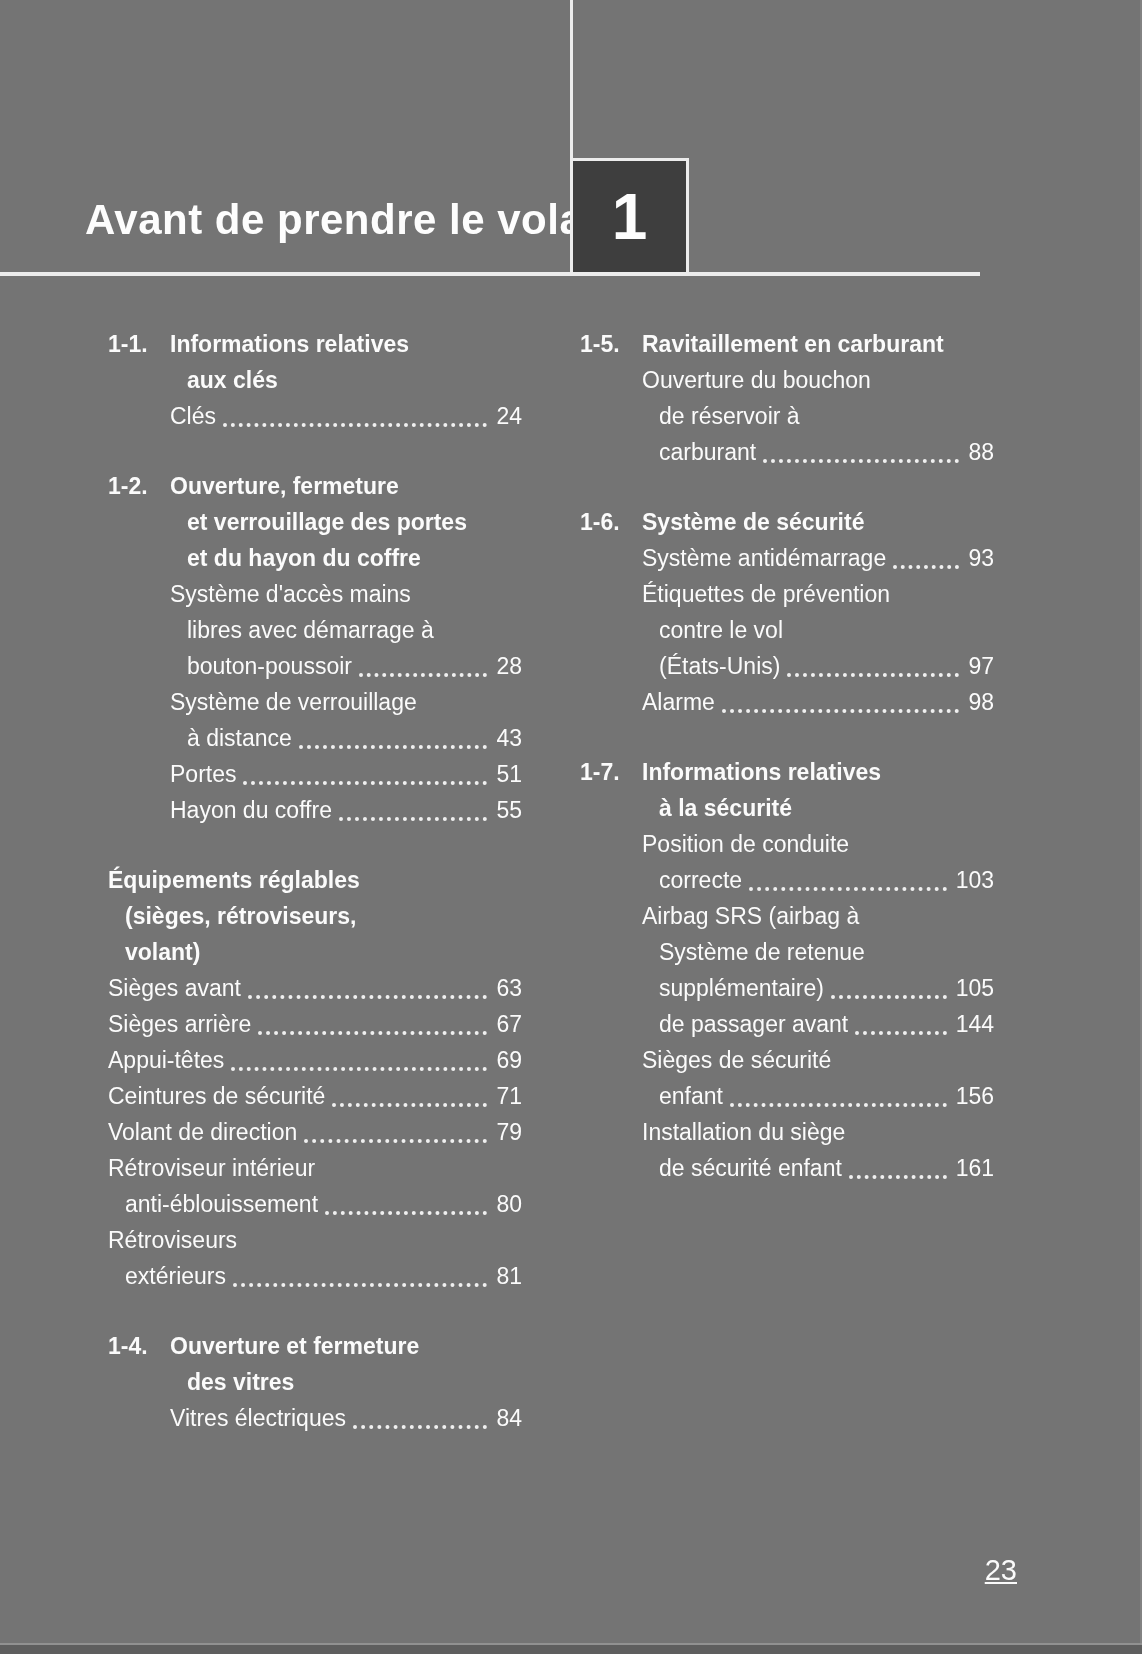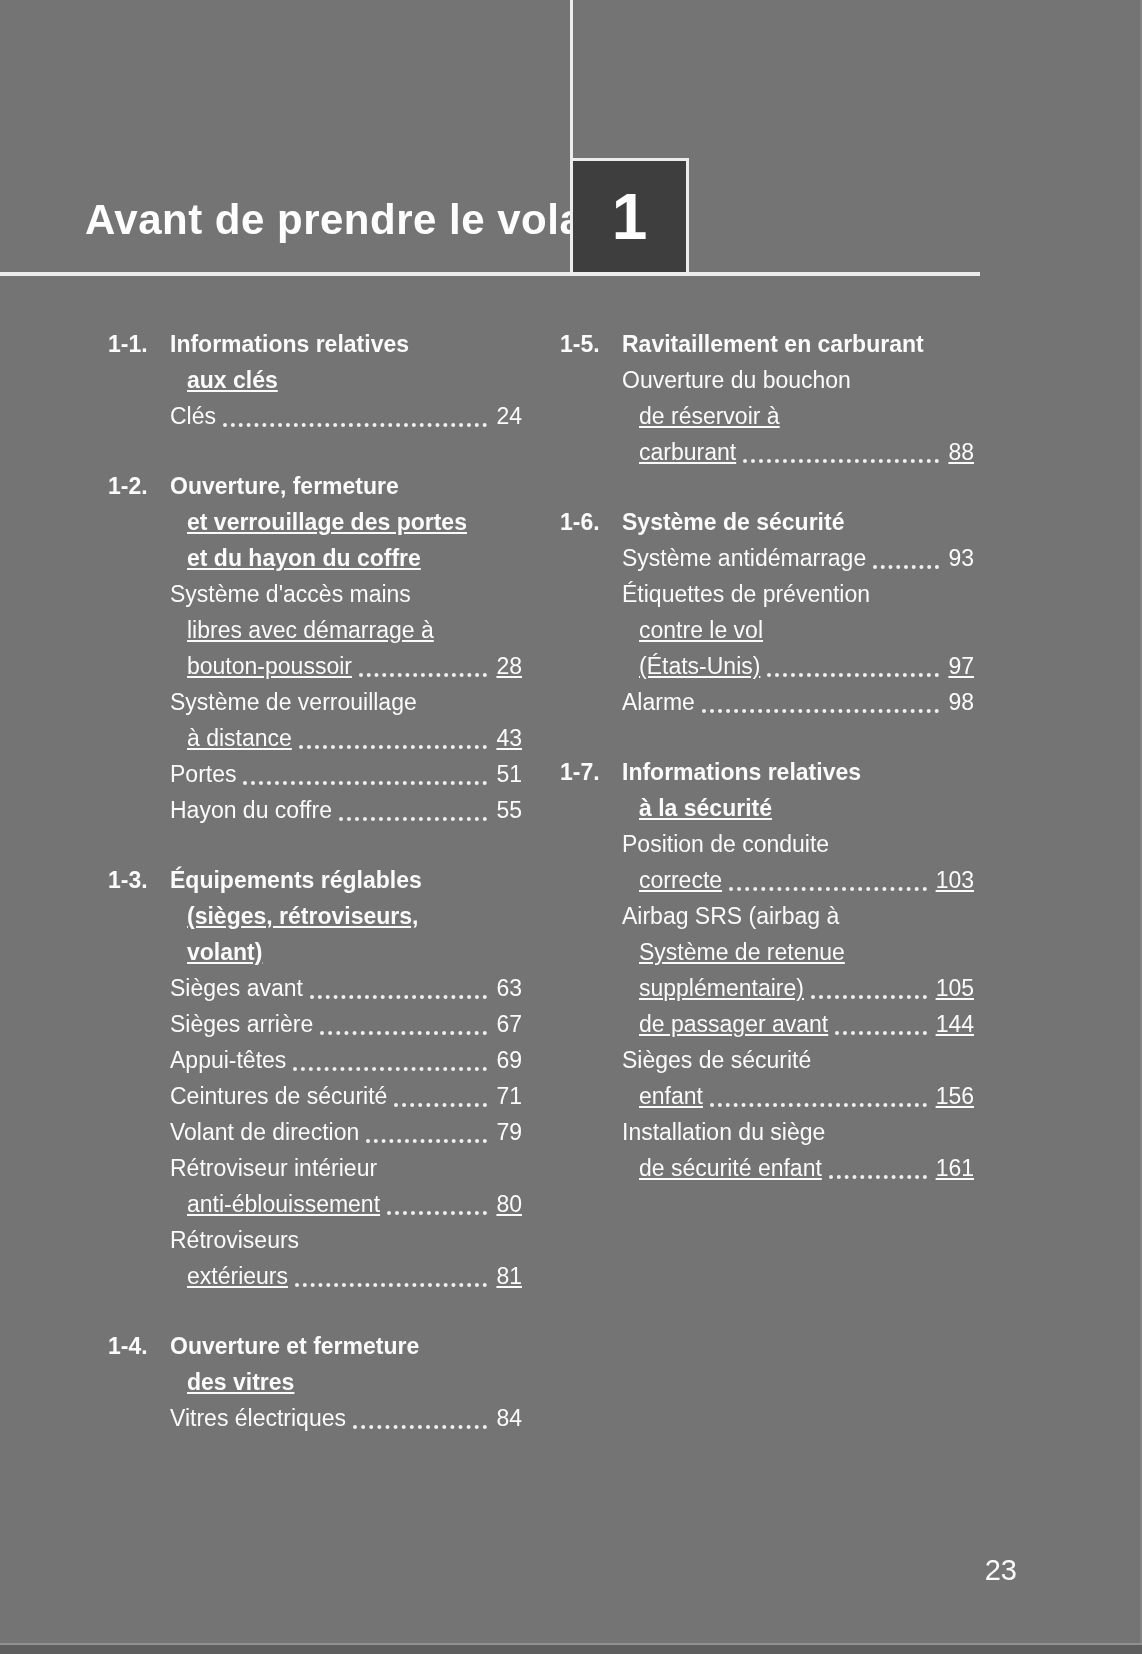--- a/index.html
+++ b/index.html
@@ -22,36 +22,36 @@
     position:absolute;left:570px;top:158px;width:119px;height:114px;
     background:var(--box);box-sizing:border-box;
     border:3px solid var(--rule);border-bottom:none;
     display:flex;align-items:center;justify-content:center;
   }
   .chapter-num{font-size:64px;font-weight:700;color:#fdfdfd;line-height:1;}
   .hdivider{position:absolute;left:0;top:272px;width:980px;height:4px;background:var(--rule);}
   
   .column{position:absolute;top:326px;width:414px;font-size:23px;line-height:36px;}
   .col-left{left:108px;}
-  .col-right{left:560px;}
+  .col-right{left:580px;}
   .toc-section{display:flex;margin-bottom:34px;}
   .sec-label{width:62px;font-weight:700;flex:none;}
   .sec-content{flex:1;min-width:0;}
   .h-line{font-weight:700;}
-  .indent{padding-left:17px;text-decoration:underline;}
+  .indent{padding-left:17px;}
   .e-line.last{display:flex;align-items:flex-start;}
   .e-text{white-space:nowrap;}
   .leader{
     flex:1;align-self:flex-end;height:0;
     border-bottom:4px dotted #f0f0f0;
     margin:0 9px 7px 7px;min-width:14px;
   }
   .pnum{flex:none;}
   
-  .footer-page{position:absolute;top:1552px;right:125px;font-size:29px;line-height:36px;}
+  .footer-page{position:absolute;top:1552px;right:125px;font-size:29px;line-height:36px;text-decoration:underline;}
   
   .right-edge{position:absolute;top:0;right:0;width:2px;height:100%;background:#8e8e8e;opacity:.55;}
   .bottom-edge{position:absolute;left:0;right:0;bottom:0;height:9px;background:#5e5e5e;border-top:2px solid #919191;}
 </style>
 </head>
 <body>
 
 <div class="page">
   <div class="vrule"></div>
   <div class="header-title">Avant de prendre le volant</div>
@@ -108,21 +108,20 @@
           <div class="toc-entry">
             <div class="e-line last">
               <span class="e-text">Hayon du coffre</span>
               <span class="leader"></span>
               <span class="pnum">55</span>
             </div>
           </div>
         </div>
       </div>
       <div class="toc-section">
-        <div class="sec-label">1-3.</div>
         <div class="sec-content">
           <div class="h-line">Équipements réglables</div>
           <div class="h-line indent">(sièges, rétroviseurs,</div>
           <div class="h-line indent">volant)</div>
           <div class="toc-entry">
             <div class="e-line last">
               <span class="e-text">Sièges avant</span>
               <span class="leader"></span>
               <span class="pnum">63</span>
             </div>

